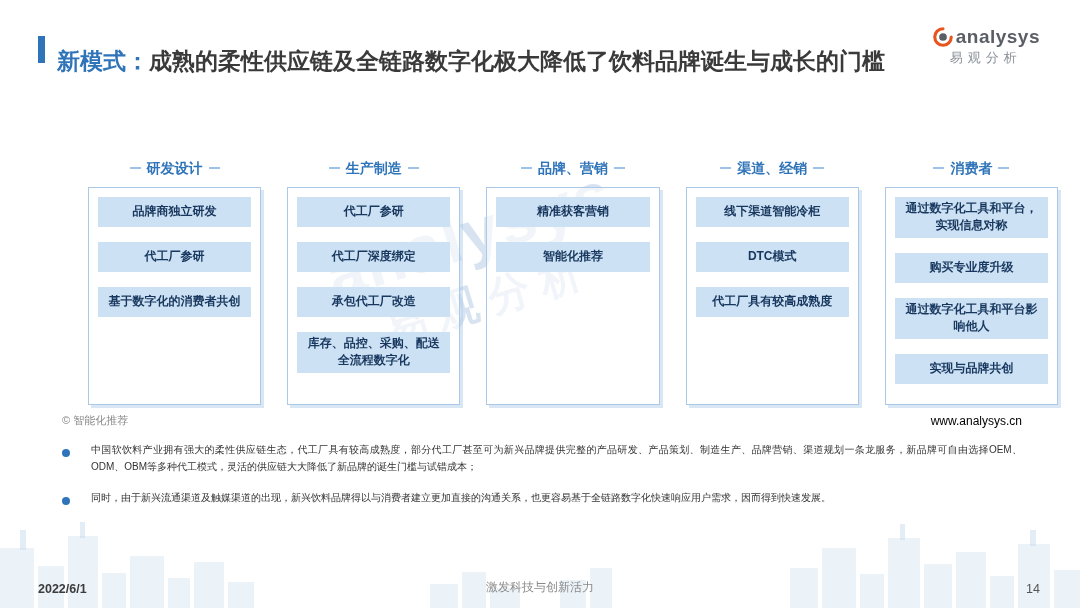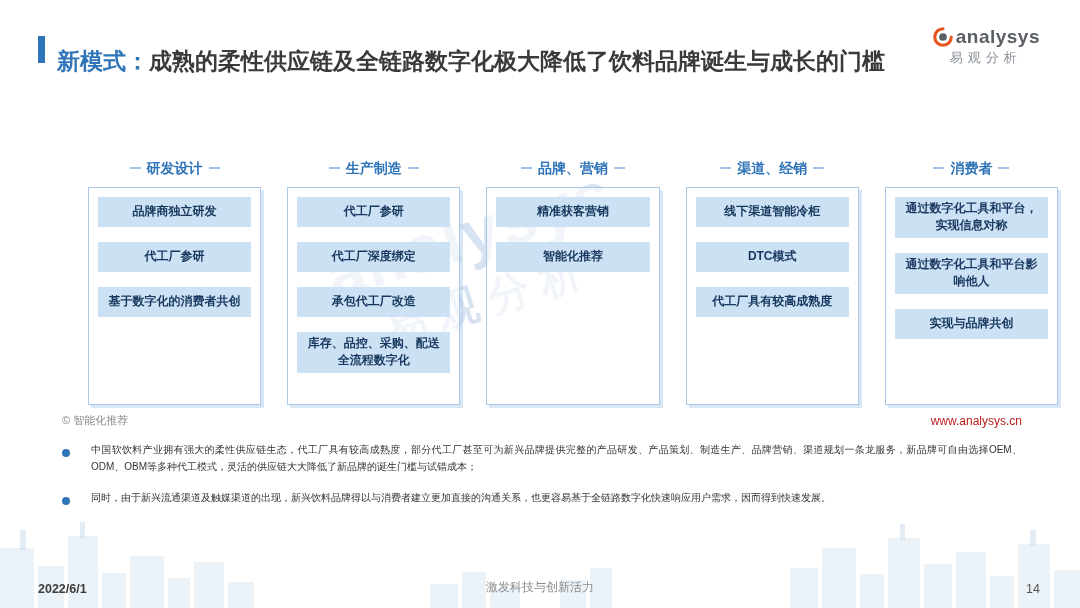--- a/index.html
+++ b/index.html
@@ -42,21 +42,21 @@
     box-shadow:3px 3px 0 rgba(170,201,232,0.45);
     height:218px;padding:9px 9px;display:flex;flex-direction:column;gap:15px;box-sizing:border-box;
   }
   .item{
     background:#cde1f4;color:#17375e;font-weight:bold;font-size:12px;line-height:1.45;
     min-height:30px;display:flex;align-items:center;justify-content:center;text-align:center;
     padding:3px 6px;box-sizing:border-box;
   }
   
   .copyright{position:absolute;top:413px;left:62px;font-size:11px;color:#8a8a8a;}
-  .website{position:absolute;top:414px;right:58px;font-size:12px;color:#b91c1c;}
+  .website{position:absolute;top:414px;right:58px;font-size:12px;color:#000000;}
   
   .bullets{position:absolute;top:442px;left:62px;width:960px;}
   .bullet{display:flex;gap:21px;margin-bottom:15px;font-size:10px;color:#333;line-height:1.65;text-align:justify;}
   .dot{width:8px;height:8px;border-radius:50%;background:#2f74b8;flex:none;margin-top:7px;}
   
   .footer-date{position:absolute;bottom:12px;left:38px;font-size:12.5px;color:#3c3c3c;font-weight:bold;}
   .footer-slogan{position:absolute;bottom:12px;left:0;width:1080px;text-align:center;font-size:12px;color:#8a8a8a;}
   .footer-page{position:absolute;bottom:12px;right:40px;font-size:12.5px;color:#555;}
 </style>
 </head>
@@ -153,20 +153,21 @@
         <div class="item">线下渠道智能冷柜</div>
         <div class="item">DTC模式</div>
         <div class="item">代工厂具有较高成熟度</div>
       </div>
     </div>
 
     <div class="col">
       <div class="col-header">消费者</div>
       <div class="col-box">
         <div class="item">通过数字化工具和平台，实现信息对称</div>
+        <div class="item">购买专业度升级</div>
         <div class="item">通过数字化工具和平台影响他人</div>
         <div class="item">实现与品牌共创</div>
       </div>
     </div>
 
   </div>
 
   <div class="copyright">© 智能化推荐</div>
   <div class="website">www.analysys.cn</div>
 

